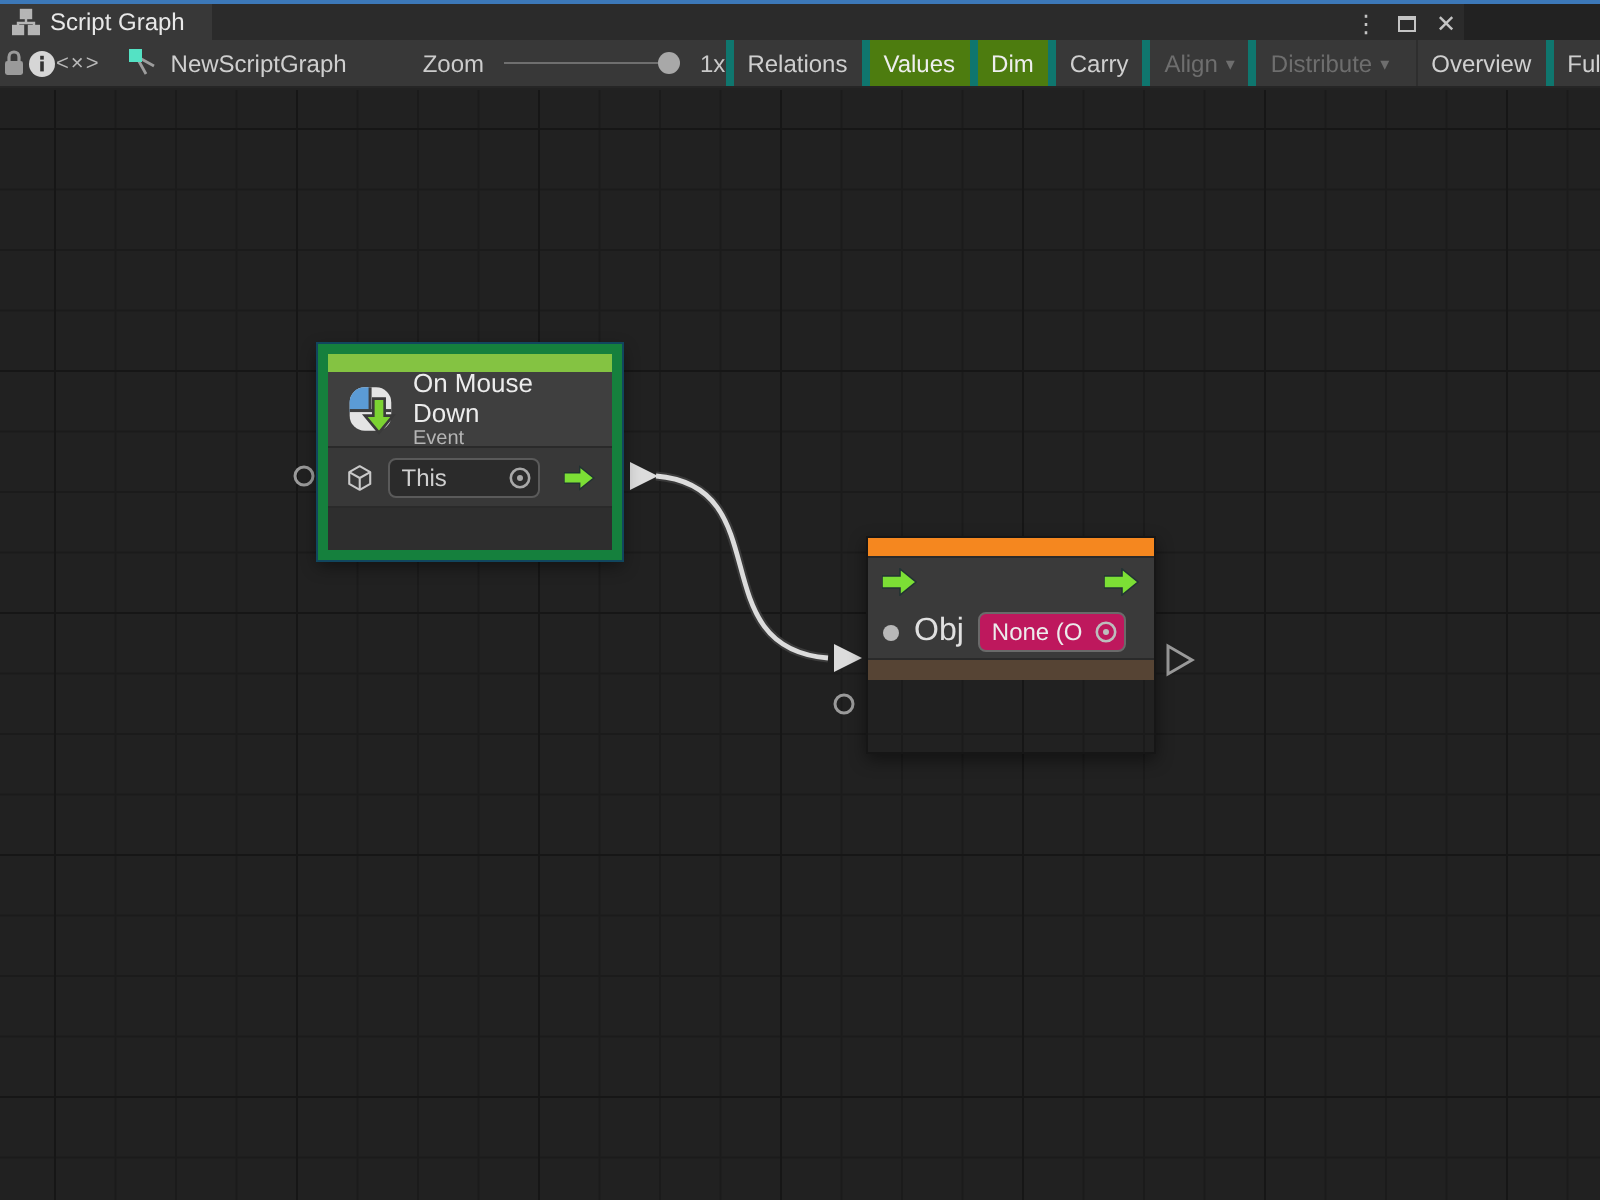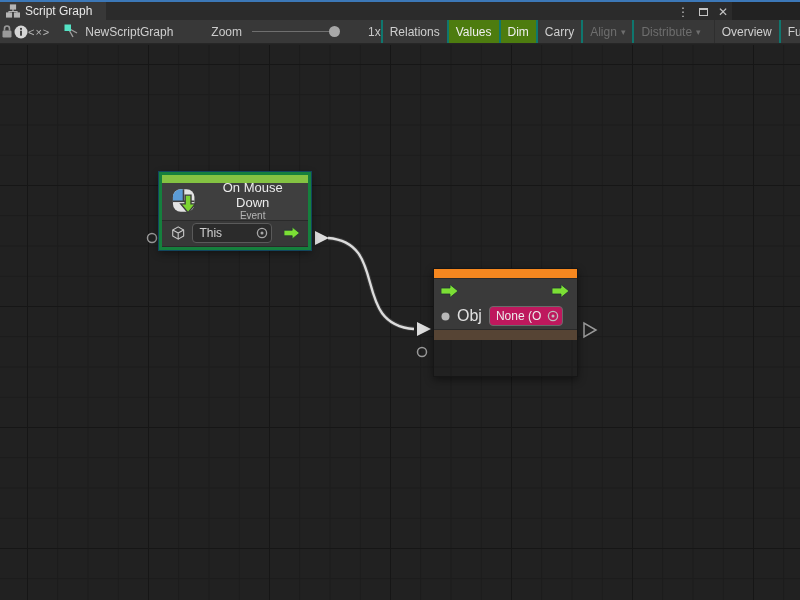--- a/index.html
+++ b/index.html
@@ -26,24 +26,24 @@
   .tb-icon-btn { display:flex; align-items:center; justify-content:center; }
   .tb-icon-btn.lock { width:26px; }
   .tb-icon-btn.info { width:26px; }
   .tb-icon-btn.code { width:73px; color:#b9b9b9; font-size:11px; letter-spacing:1px; }
   .graph-name { display:flex; align-items:center; gap:6px; margin-left:14px; color:#cfcfcf; }
   .zoom-wrap { display:flex; align-items:center; margin-left:38px; gap:10px; }
   .zoom-track { position:relative; width:86px; height:24px; }
   .zoom-track .line { position:absolute; left:0; right:0; top:11px; height:1px; background:#6f6f6f; }
   .zoom-track .handle { position:absolute; right:-2px; top:6px; width:11px; height:11px;
                         border-radius:50%; background:#a8a8a8; }
-  .zoom-val { color:#c9c9c9; margin-left:20px; }
+  .zoom-val { color:#c9c9c9; margin-left:2px; }
   .tb-buttons { margin-left:auto; display:flex; align-items:stretch; }
   .tb-btn { display:flex; align-items:center; padding:0 7px; color:#cfcfcf; white-space:nowrap;
-            border-left:2px solid #0f766e; }
+            border-left:4px solid #0f766e; }
   .tb-btn:last-child { border-right:1px solid #2e2e2e; }
   .tb-btn.active { background:#4d7c0f; color:#eee; }
   .tb-btn.disabled { color:#6e6e6e; }
   .tb-btn .dd { font-size:9px; margin-left:4px; }
   .tb-btn.gap { margin-left:6px; border-left:1px solid #2e2e2e; }
 
   
   .graph { position:absolute; left:0; top:45px; width:800px; height:555px;
            background-color:#212121;
            background-image:
@@ -52,22 +52,22 @@
              linear-gradient(to right,#1b1b1b 1px,transparent 1px),
              linear-gradient(to bottom,#1b1b1b 1px,transparent 1px);
            background-size:121px 121px,121px 121px,30.25px 30.25px,30.25px 30.25px;
            background-position:27px 19px,27px 19px,27px 19px,27px 19px; }
 
   svg.overlay { position:absolute; left:0; top:0; width:800px; height:600px; z-index:2; pointer-events:none; }
 
   
   .node { position:absolute; z-index:3; display:flex; flex-direction:column;
           box-shadow:0 3px 8px rgba(0,0,0,.45); }
-  .node-event { left:159px; top:172px; width:152px; height:78px;
-                border:3px solid #15803d; outline:1px solid #11465e;text-align:center; }
+  .node-event { left:159px; top:172px; width:152px; height:108px;
+                border:5px solid #15803d; outline:1px solid #11465e; }
   .node-destroy { left:433px; top:268px; width:145px; height:109px; border:1px solid #161616; }
   .strip { height:9px; }
   .strip.green { background:#84c342; }
   .strip.orange { background:#f5871f; }
   .node-head { display:flex; align-items:center; gap:8px; padding:0 8px; }
   .node-event .node-head { height:37px; background:#3f3f3f; }
   .node-destroy .node-head { height:37px; background:#564434; }
   .head-text { display:flex; flex-direction:column; justify-content:center; }
   .n-title { color:#ececec; font-size:13px; line-height:15px; }
   .n-sub { color:#b5b5b5; font-size:10px; line-height:12px; }

